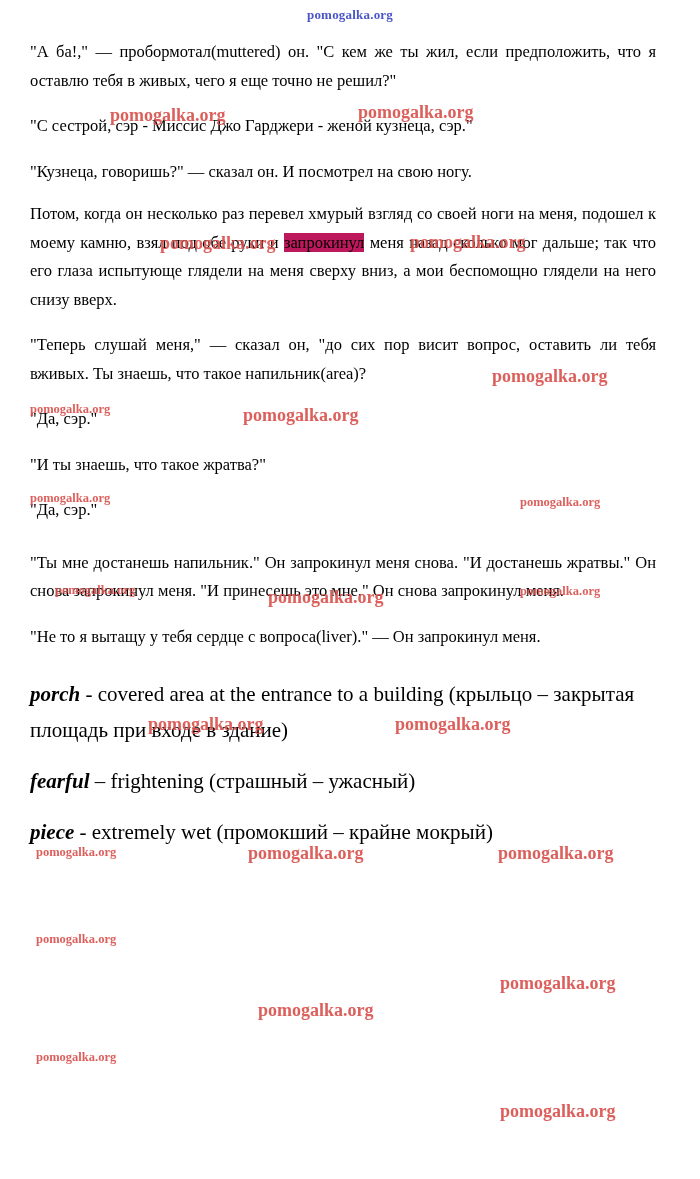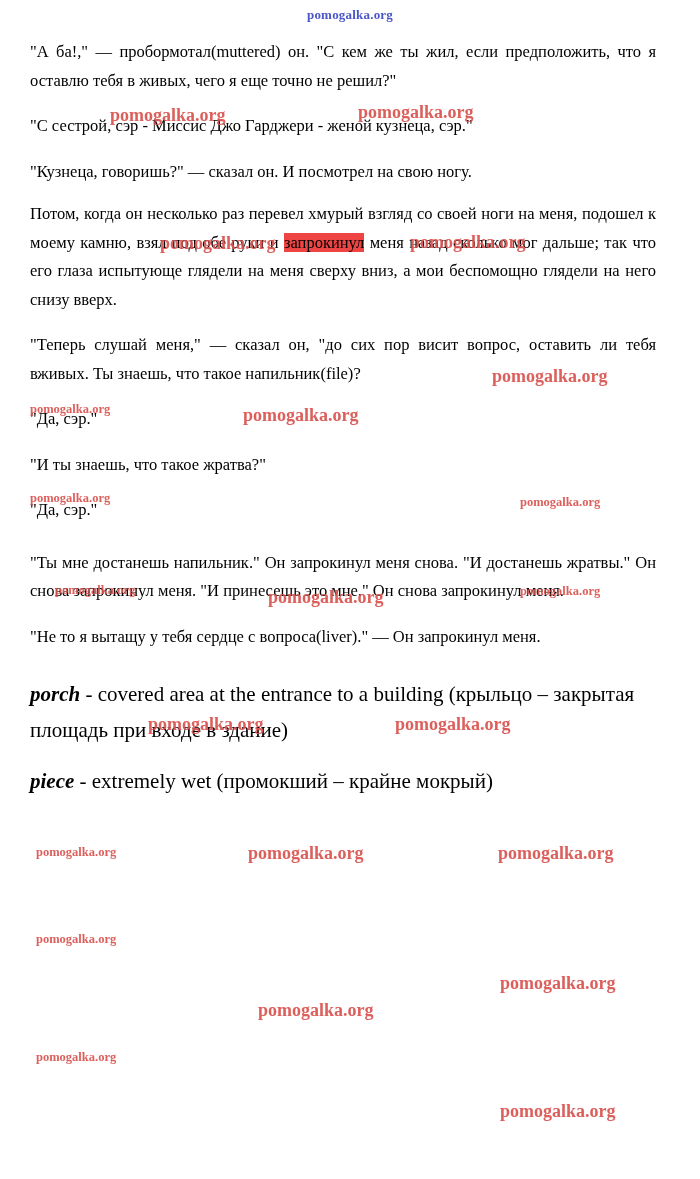--- a/index.html
+++ b/index.html
@@ -41,21 +41,21 @@
     text-align: justify;
     text-justify: inter-word;
   }
   p.nojust {
     text-align: left;
   }
   b, strong {
     font-weight: normal;
   }
   .hl {
-    background: #ef4444;
+    background: #be185d;
   }
   .gap-small { margin-bottom: 14px; }
   .gap-big { margin-bottom: 24px; }
   .vocab {
     margin: 0 0 15px 0;
     font-size: 21px;
     line-height: 1.73;
     text-align: left;
   }
   .vocab .term {
@@ -79,27 +79,28 @@
 
 <div class="page">
 
   <div class="top-wm">pomogalka.org</div>
 
   <div id="body-text">
       <p><span>"А ба!," — </span><b>пробормотал(muttered)</b><span> он. "С кем же ты жил, если предположить, что я оставлю тебя в живых, чего я еще точно не решил?"</span></p>
       <p class="nojust"><span>"С сестрой, сэр - Миссис Джо Гарджери - женой кузнеца, сэр."</span></p>
       <p class="gap-small nojust"><span>"Кузнеца, говоришь?" — сказал он. И посмотрел на свою ногу.</span></p>
       <p><span>Потом, когда он несколько раз перевел хмурый взгляд со своей ноги на меня, подошел к моему камню, взял под обе руки и </span><span class="hl">запрокинул</span><span> меня назад сколько мог дальше; так что его глаза испытующе глядели на меня сверху вниз, а мои беспомощно глядели на него снизу вверх.</span></p>
-      <p><span>"Теперь слушай меня," — сказал он, "до сих пор висит вопрос, оставить ли тебя вживых. Ты знаешь, что такое </span><b>напильник(file)</b><span>?</span></p>
+      <p><span>"Теперь слушай меня," — сказал он, "до сих пор висит вопрос, оставить ли тебя вживых. Ты знаешь, что такое </span><b>напильник(area)</b><span>?</span></p>
       <p class="nojust"><span>"Да, сэр."</span></p>
       <p class="nojust"><span>"И ты знаешь, что такое жратва?"</span></p>
       <p class="gap-big nojust"><span>"Да, сэр."</span></p>
       <p><span>"Ты мне достанешь напильник." Он запрокинул меня снова. "И достанешь жратвы." Он снова запрокинул меня. "И принесешь это мне." Он снова запрокинул меня.</span></p>
       <p class="gap-big"><span>"Не то я вытащу у тебя сердце с </span><b>вопроса(liver)</b><span>." — Он запрокинул меня.</span></p>
       <div class="vocab"><span class="term">porch</span><span> - </span><span>covered area at the entrance to a building (крыльцо – закрытая площадь при входе в здание)</span></div>
+      <div class="vocab"><span class="term">fearful</span><span> – </span><span>frightening (страшный – ужасный)</span></div>
       <div class="vocab"><span class="term">piece</span><span> - </span><span>extremely wet (промокший – крайне мокрый)</span></div>
     </div>
 
   <div id="watermark-layer">
       <div class="wm lg" style="left: 110px; top: 105px; color: rgb(217, 83, 79);">pomogalka.org</div>
       <div class="wm lg" style="left: 358px; top: 102px; color: rgb(217, 83, 79);">pomogalka.org</div>
       <div class="wm lg" style="left: 160px; top: 233px; color: rgb(217, 83, 79);">pomogalka.org</div>
       <div class="wm lg" style="left: 410px; top: 232px; color: rgb(217, 83, 79);">pomogalka.org</div>
       <div class="wm lg" style="left: 492px; top: 366px; color: rgb(217, 83, 79);">pomogalka.org</div>
       <div class="wm sm" style="left: 30px; top: 402px; color: rgb(217, 83, 79);">pomogalka.org</div>

